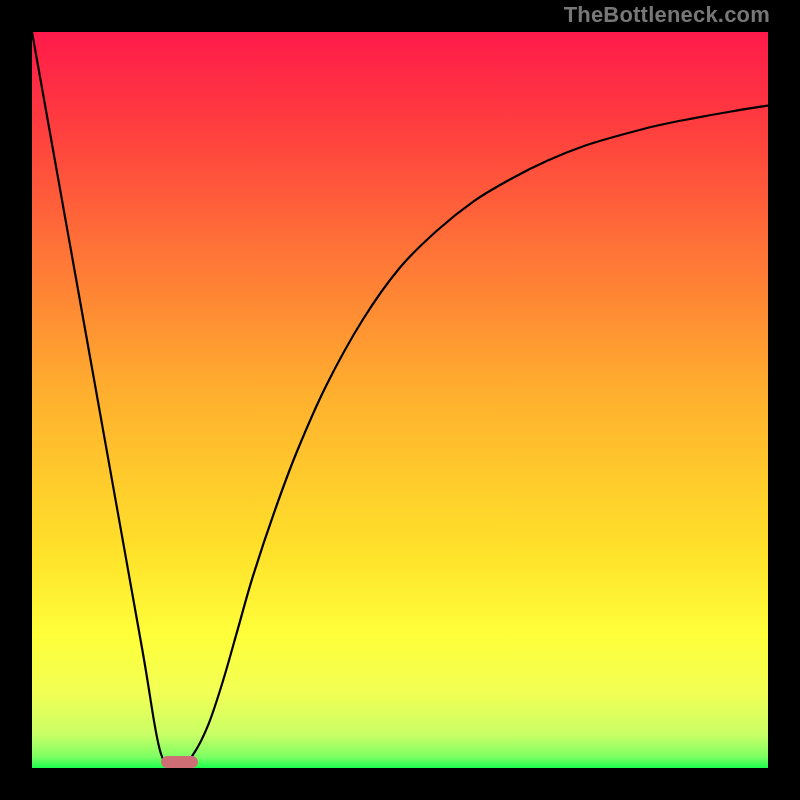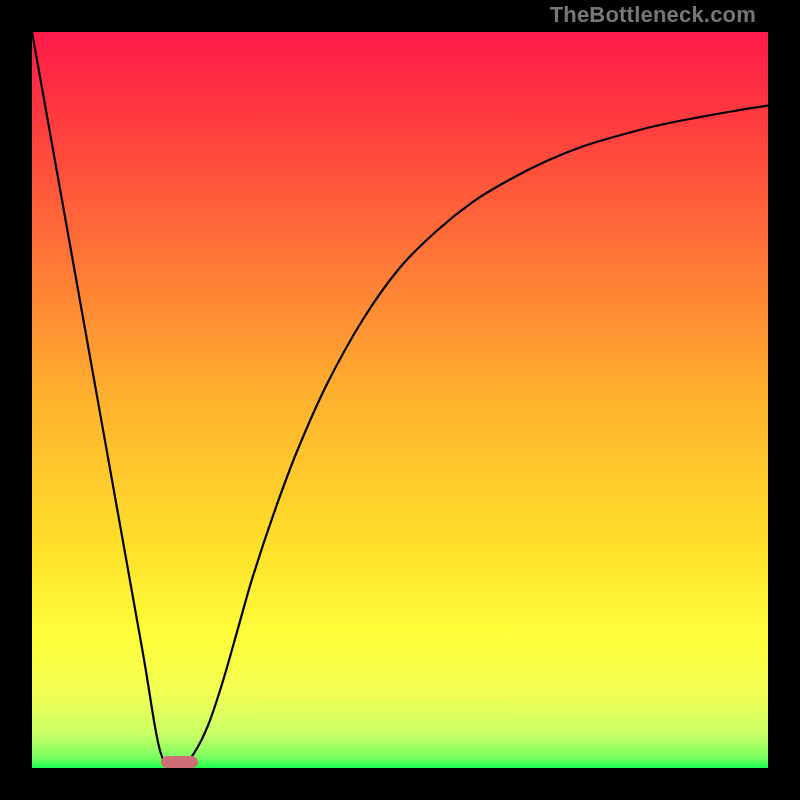--- a/index.html
+++ b/index.html
@@ -25,21 +25,21 @@
     height: 736px;
     overflow: hidden;
   }
   .gradient {
     position: absolute;
     left: 0; top: 0; right: 0; bottom: 0;
   }
   .watermark {
     position: absolute;
     top: 2px;
-    right: 44px;
+    right: 30px;
     font-size: 22px;
     font-weight: 600;
     color: #777;
     letter-spacing: 0.2px;
     user-select: none;
   }
   svg.curve {
     position: absolute;
     left: 0; top: 0;
     width: 736px;

